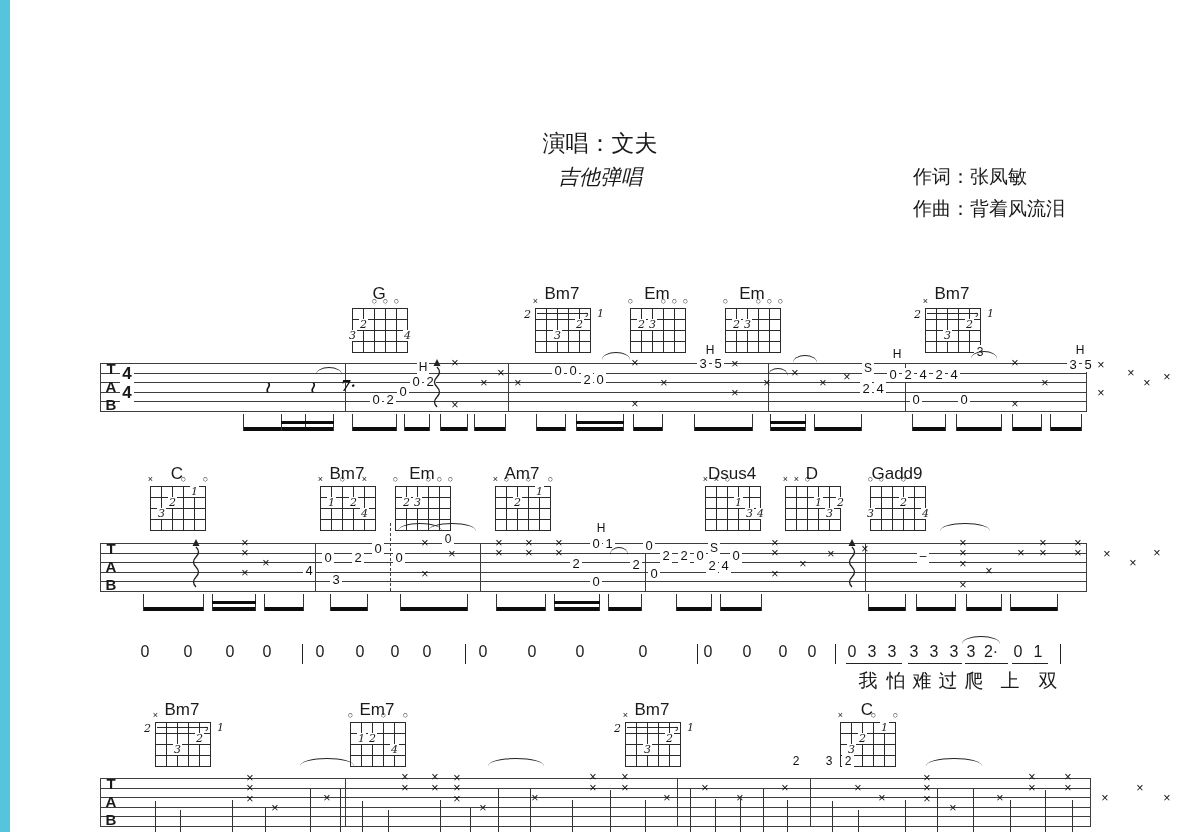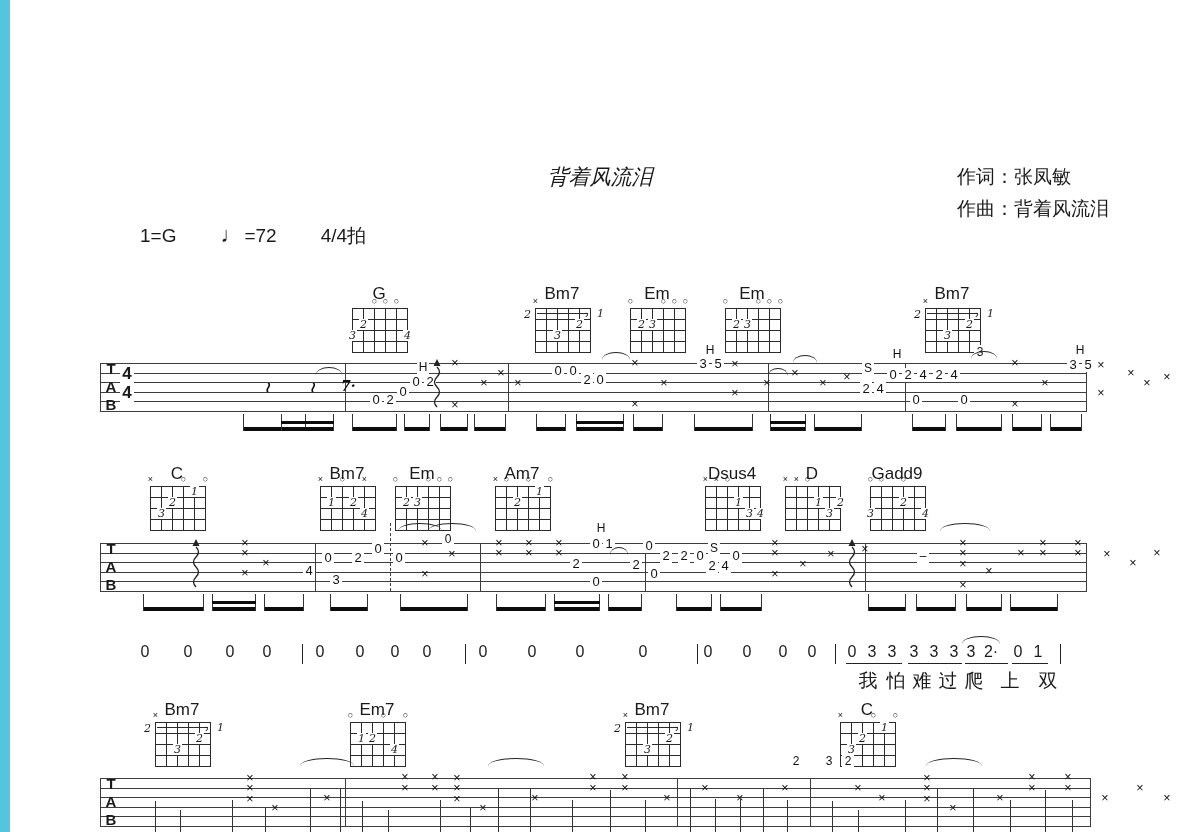--- a/index.html
+++ b/index.html
@@ -4,21 +4,21 @@
 <style>
   html,body{margin:0;padding:0;background:#e8e8e8;}
   .page{position:relative;width:1200px;height:832px;background:#ffffff;overflow:hidden;
         font-family:"Liberation Sans","DejaVu Sans",sans-serif;color:#1a1a1a;}
   .strip{position:absolute;left:0;top:0;width:10px;height:832px;}
   .title{position:absolute;top:62px;left:0;right:0;text-align:center;
          font-size:46px;font-weight:bold;letter-spacing:3px;}
   .performer{position:absolute;top:128px;left:0;right:0;text-align:center;font-size:23px;}
   .style-note{position:absolute;top:163px;left:0;right:0;text-align:center;
               font-size:21px;font-style:italic;font-family:"DejaVu Serif","Liberation Serif",serif;}
-  .credit{position:absolute;left:913px;font-size:19px;margin-left:44px;}
+  .credit{position:absolute;left:913px;font-size:19px;}
   .credit.c1{top:164px;} .credit.c2{top:196px;}
   .keyline{position:absolute;top:222px;left:140px;font-size:19px;}
   .keyline .k{margin-right:44px;} .keyline .n{font-size:22px;margin-right:2px;}
   .keyline .t{margin-left:44px;}
   
   .abs{position:absolute;}
   .sline{position:absolute;height:1px;background:#3d3d3d;}
   .vline{position:absolute;width:1px;background:#3d3d3d;}
   .stafflabel{position:absolute;font-size:15px;font-weight:bold;width:14px;text-align:center;}
   .tsig{position:absolute;font-size:17px;font-weight:bold;width:14px;text-align:center;background:#fff;}
@@ -43,26 +43,24 @@
   .jp{position:absolute;width:16px;text-align:center;font-size:16px;}
   .jpbar{position:absolute;width:1.2px;background:#222;}
   .jpu{position:absolute;height:1.3px;background:#222;}
   .lyr{position:absolute;width:26px;text-align:center;font-size:19px;}
 </style>
 </head>
 <body>
 
 <div class="page">
   <div class="strip" style="background: rgb(85, 196, 221);"></div>
-  <div class="style-note">背着风流泪</div>
+  <div class="performer">演唱：文夫</div>
+  <div class="style-note">吉他弹唱</div>
   <div class="credit c1">作词：张凤敏</div>
   <div class="credit c2">作曲：背着风流泪</div>
-  <div class="keyline">
-    <span class="k">1=G</span><span class="n">♩</span><span>=72</span><span class="t">4/4拍</span>
-  </div>
   <div id="score">
       <div class="cname" style="left: 344px; top: 284px;">G</div>
       <div class="cl" style="left: 352px; top: 308px; width: 1px; height: 44px;"></div>
       <div class="cl" style="left: 363px; top: 308px; width: 1px; height: 44px;"></div>
       <div class="cl" style="left: 374px; top: 308px; width: 1px; height: 44px;"></div>
       <div class="cl" style="left: 385px; top: 308px; width: 1px; height: 44px;"></div>
       <div class="cl" style="left: 396px; top: 308px; width: 1px; height: 44px;"></div>
       <div class="cl" style="left: 407px; top: 308px; width: 1px; height: 44px;"></div>
       <div class="cl" style="left: 352px; top: 308px; width: 56px; height: 1px;"></div>
       <div class="cl" style="left: 352px; top: 319px; width: 56px; height: 1px;"></div>

